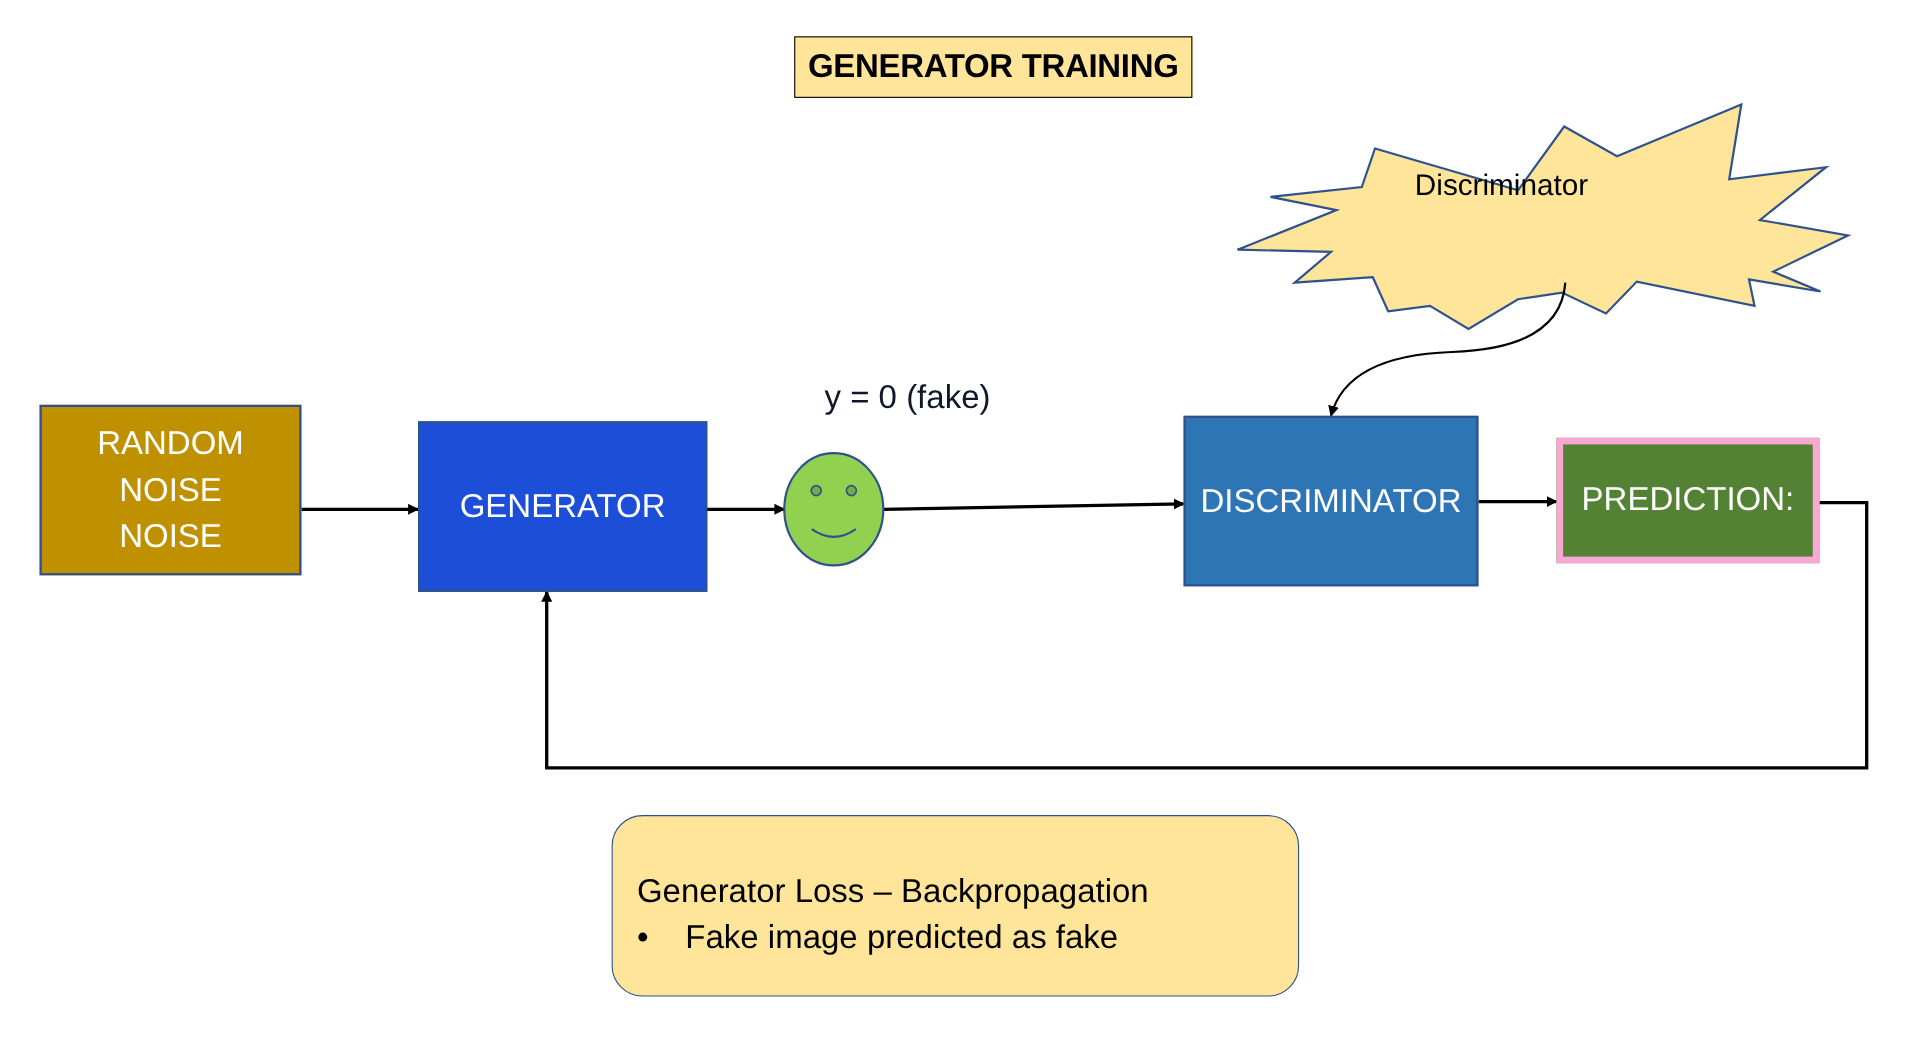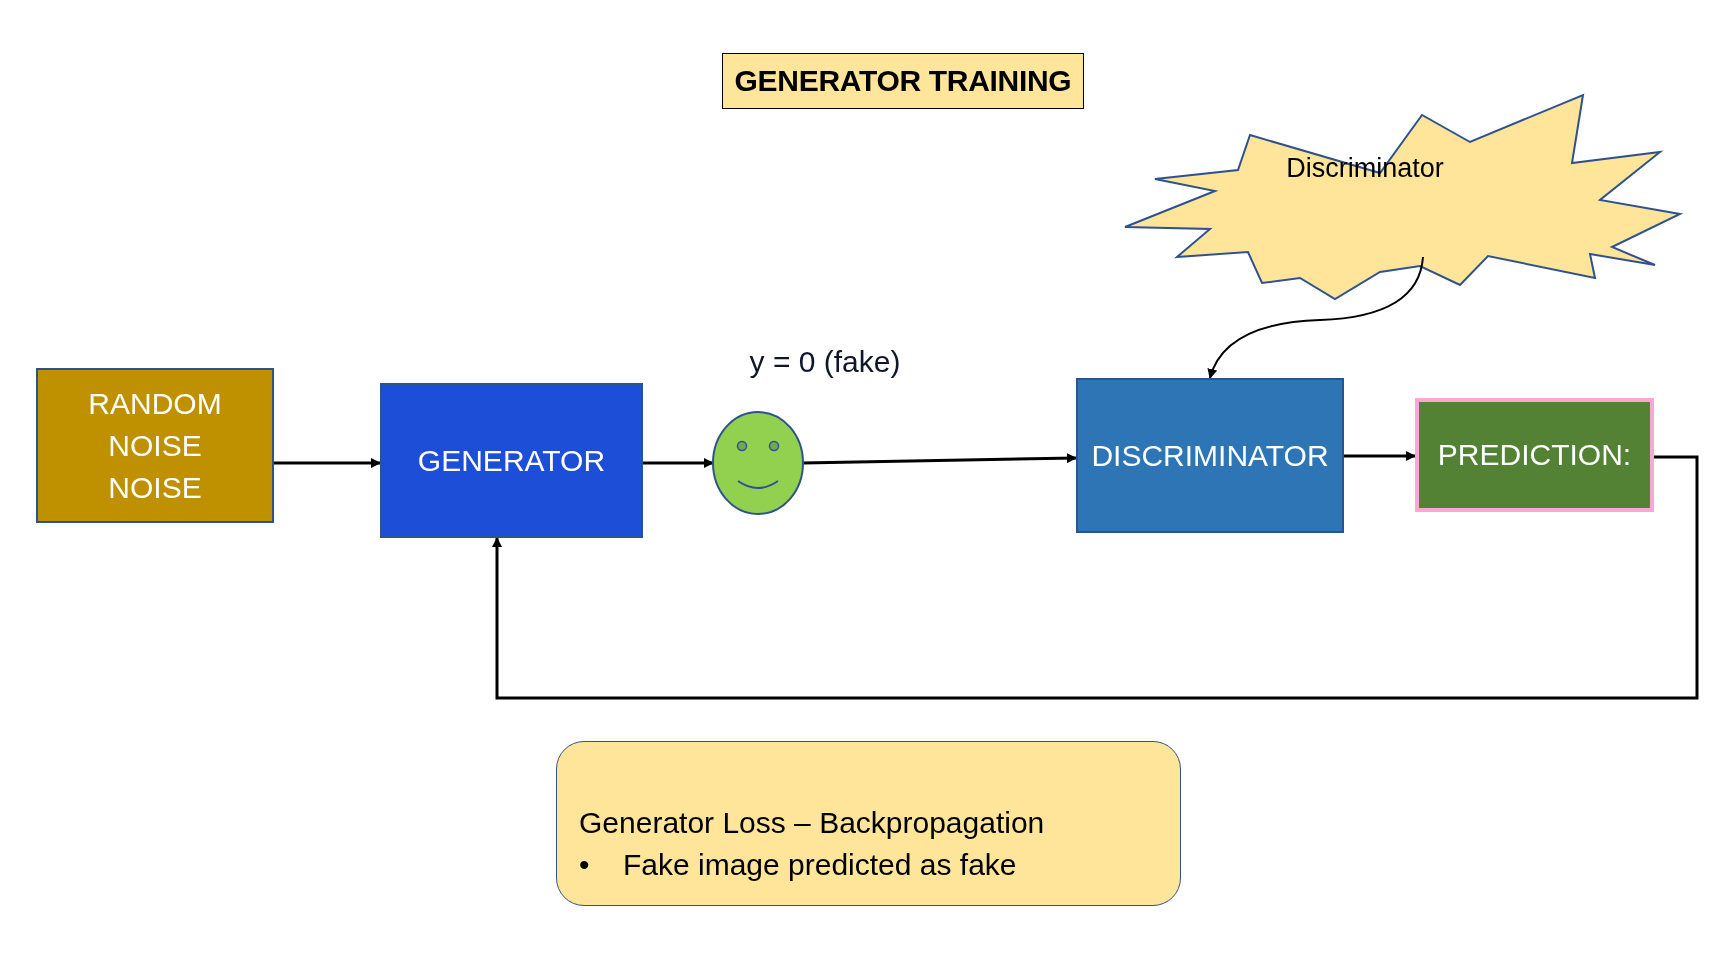--- a/index.html
+++ b/index.html
@@ -1,31 +1,31 @@
 <!DOCTYPE html>
 <html><head>
   <meta charset="utf-8">
   <style>
     html, body { margin: 0; padding: 0; background: #ffffff; }
     body { width: 1736px; height: 966px; position: relative; overflow: hidden;
            font-family: "Liberation Sans", "DejaVu Sans", sans-serif; }
     .abs { position: absolute; box-sizing: border-box; }
     .title-box { left: 722px; top: 33px; width: 362px; height: 56px;
       background: #ffe599; border: 1.5px solid #000; display: flex; align-items: center; justify-content: center;
-      font-weight: bold; font-size: 30px; color: #000; letter-spacing: -0.3px; margin-top: 20px; }
+      font-weight: bold; font-size: 30px; color: #000; letter-spacing: -0.3px; }
     .node { display: flex; align-items: center; justify-content: center; text-align: center;
       color: #fff; font-size: 30px; line-height: 42px; border: 2px solid #2f528f; }
     .noise { left: 36px; top: 368px; width: 238px; height: 155px; background: #bf9000; }
     .gen { left: 380px; top: 383px; width: 263px; height: 155px; background: #1d4ed8; }
     .disc { left: 1076px; top: 378px; width: 268px; height: 155px; background: #2e75b6; }
-    .pred { left: 1415px; top: 398px; width: 239px; height: 114px; background: #548235; border: 4px solid #f9a8d4; line-height: 40px; }
+    .pred { left: 1415px; top: 398px; width: 239px; height: 114px; background: #548235; border: 6px solid #f9a8d4; line-height: 40px; }
     .ylabel { left: 740px; top: 345px; width: 170px; height: 40px; text-align: center; font-size: 30px; color: #0f172a; }
     .burst-text { left: 1240px; top: 150px; width: 250px; text-align: center; font-size: 27px; line-height: 37px; color: #000; }
     .loss-box { left: 556px; top: 741px; width: 625px; height: 165px; background: #ffe599;
-      border: 1.5px solid #2f528f; border-radius: 28px; padding: 60px 0 0 22px; font-size: 30px; color: #000; }
+      border: 1.5px solid #2f528f; border-radius: 28px; padding: 48px 0 0 22px; font-size: 30px; color: #000; }
     .loss-line { height: 42px; line-height: 42px; white-space: nowrap; }
     .bullet-row { display: flex; }
     .bullet { width: 44px; }
     svg.overlay { position: absolute; left: 0; top: 0; }
   </style>
 </head>
 <body>
 
 <svg class="overlay" width="1736" height="966">
   <defs>

